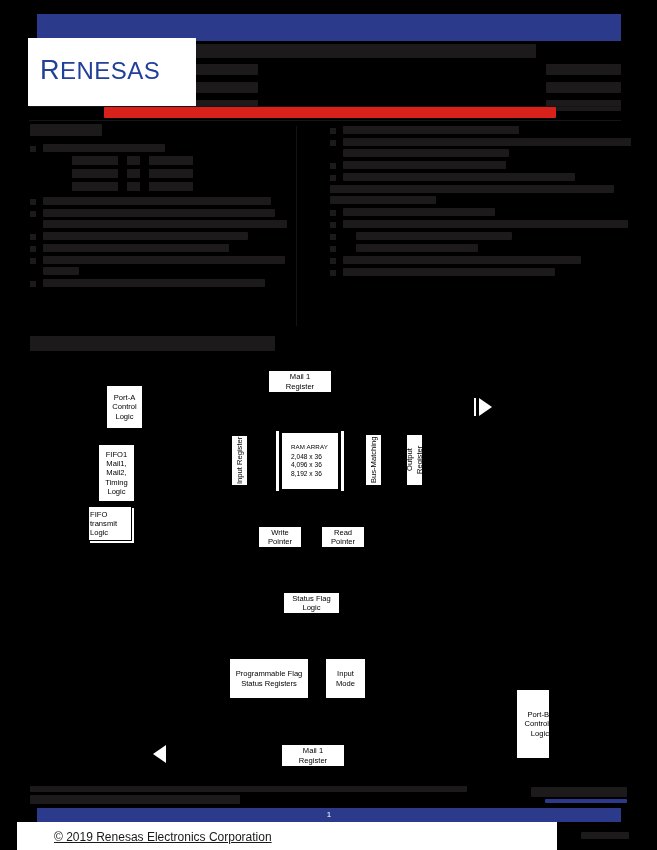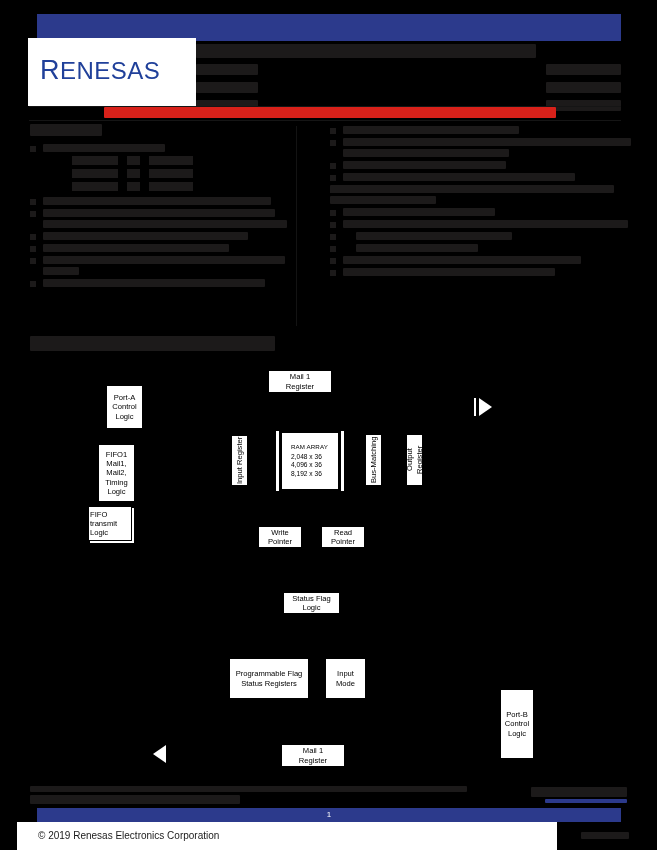--- a/index.html
+++ b/index.html
@@ -82,21 +82,21 @@
   .bd1{height:6px;width:437px;margin-bottom:3px;}
   .bd2{height:9px;width:210px;}
   .botright{position:absolute;right:30px;top:787px;width:110px;}
   .br1{height:10px;width:96px;margin:0 0 2px auto;}
   .br2{height:4px;width:82px;margin:0 0 0 auto;}
 
   
   .footbar{position:absolute;left:37px;top:808px;width:584px;height:14px;background:#2c3a8c;
            color:#fff;font-size:8px;line-height:14px;text-align:center;}
   .footplate{position:absolute;left:17px;top:822px;width:540px;height:28px;background:#fff;}
-  .copy{position:absolute;left:21px;top:8px;font-size:10px;color:#1a1a1a;}
+  .copy{position:absolute;left:37px;top:8px;font-size:12px;color:#1a1a1a;text-decoration:underline;}
   .docid{position:absolute;right:28px;top:832px;height:7px;width:48px;}
 </style>
 </head>
 <body>
 
 <div class="page">
 
   <div class="topbar"></div>
 
   <div class="logoplate">
@@ -296,21 +296,21 @@
       </div>
     </div>
 
     <div class="box" style="left:325px;top:302px;width:41px;height:41px;">
       <div class="inner">
         <div>Input</div>
         <div>Mode</div>
       </div>
     </div>
 
-    <div class="box" style="left:500px;top:333px;width:34px;height:70px;">
+    <div class="box" style="left:516px;top:333px;width:34px;height:70px;text-align:right;">
       <div class="inner">
         <div>Port-B</div>
         <div>Control</div>
         <div>Logic</div>
       </div>
     </div>
 
     <div class="box" style="left:281px;top:388px;width:64px;height:23px;">
       <div class="inner">
         <div>Mail 1</div>

